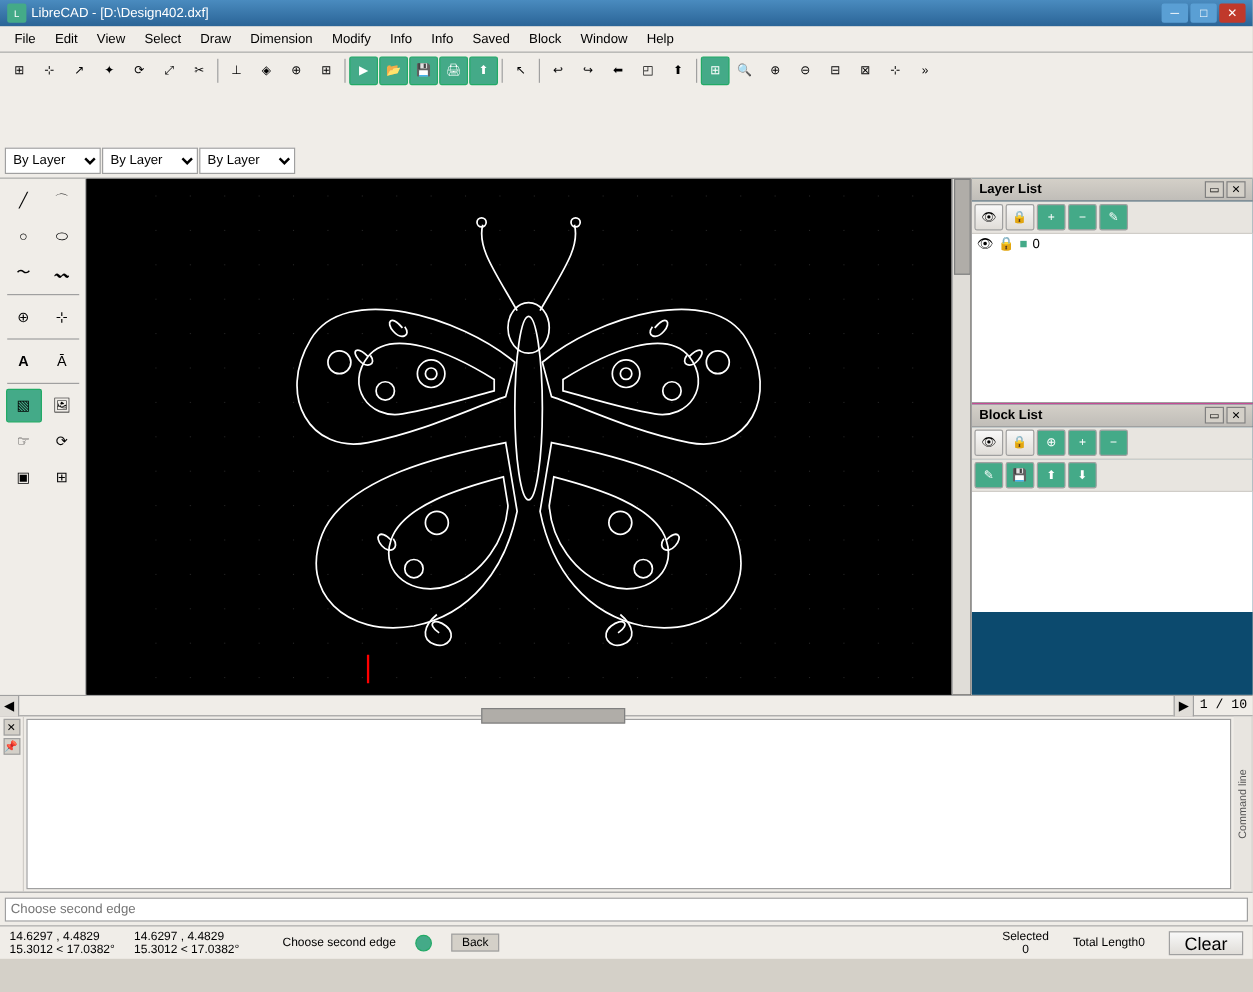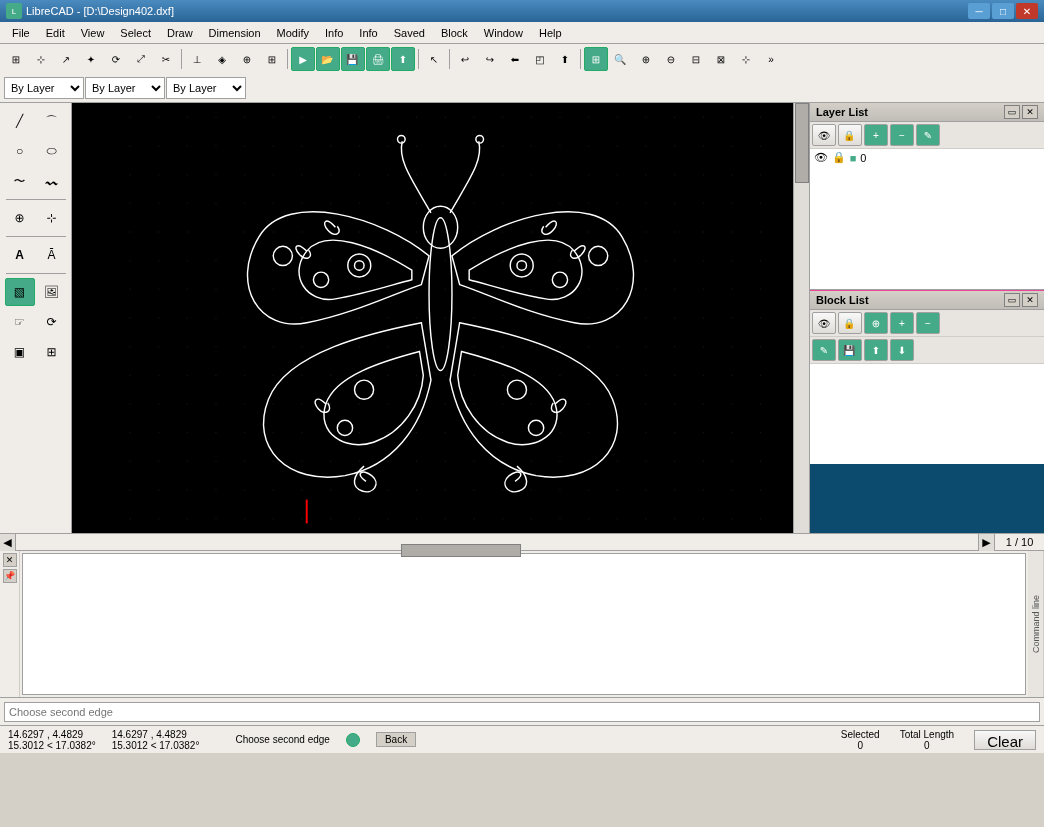--- a/index.html
+++ b/index.html
@@ -45,20 +45,21 @@
       padding: 2px 4px;
       gap: 1px;
       height: 30px;
     }
     #toolbar2 {
       display: flex;
       align-items: center;
       padding: 2px 4px;
       gap: 1px;
       height: 28px;
+      margin-top: 46px;
     }
     .tb-btn {
       width: 24px; height: 24px;
       border: 1px solid transparent;
       background: none;
       cursor: pointer;
       display: flex; align-items: center; justify-content: center;
       font-size: 10px;
       border-radius: 2px;
     }
@@ -489,21 +490,21 @@
     </div>
   </div>
 </div>
 
 <div id="hscroll-area" style="display:flex;height:17px;background:#f0ede8;border-top:1px solid #a0a0a0;">
   <div style="width:16px;height:17px;background:#e0ddd8;border-right:1px solid #a0a0a0;display:flex;align-items:center;justify-content:center;cursor:pointer;">◀</div>
   <div style="flex:1;background:#e8e5e0;position:relative;">
     <div style="width:120px;height:13px;background:#b0ada8;position:absolute;left:40%;top:2px;border:1px solid #808080;"></div>
   </div>
   <div style="width:16px;height:17px;background:#e0ddd8;border-left:1px solid #a0a0a0;display:flex;align-items:center;justify-content:center;cursor:pointer;">▶</div>
-  <div class="page-indicator" style="width:50px;text-align:center;font-size:11px;border-left:1px solid #a0a0a0;height:17px;line-height:17px;">1 / 10</div>
+  <div class="page-indicator" style="width:50px;text-align:center;font-size:11px;border-left:1px solid #a0a0a0;height:17px;line-height:17px;font-family:Liberation Mono, monospace;">1 / 10</div>
 </div>
 
 <div id="bottom-panel" style="height:175px;background:#f0ede8;border-top:1px solid #a0a0a0;display:flex;flex-direction:column;">
   <div style="display:flex;flex:1;overflow:hidden;">
 
     <div style="width:20px;display:flex;flex-direction:column;align-items:center;padding:2px;border-right:1px solid #d0cdc8;gap:2px;">
       <button style="width:14px;height:14px;font-size:9px;border:1px solid #a0a0a0;background:#d4d0c8;cursor:pointer;display:flex;align-items:center;justify-content:center;">✕</button>
       <button style="width:14px;height:14px;font-size:9px;border:1px solid #a0a0a0;background:#d4d0c8;cursor:pointer;display:flex;align-items:center;justify-content:center;">📌</button>
     </div>
 
@@ -532,19 +533,19 @@
     <span>15.3012 &lt; 17.0382°</span>
   </div>
   <span style="margin-left:20px;">Choose second edge</span>
   <div class="green-dot" style="width:14px;height:14px;background:#4a8;border-radius:50%;border:1px solid #2a6;"></div>
   <button style="padding:1px 8px;border:1px solid #a0a0a0;background:#d4d0c8;cursor:pointer;font-size:10px;">Back</button>
   <div style="margin-left:auto;display:flex;gap:20px;align-items:center;">
     <div style="display:flex;flex-direction:column;align-items:center;">
       <span>Selected</span>
       <span>0</span>
     </div>
-    <div style="display:flex;flex-direction:column;align-items:center;text-align:center;">
+    <div style="display:flex;flex-direction:row;align-items:center;text-align:center;">
       <span>Total Length</span>
       <span>0</span>
     </div>
     <button id="clear-btn">Clear</button>
   </div>
 </div>
 
 </body></html>

